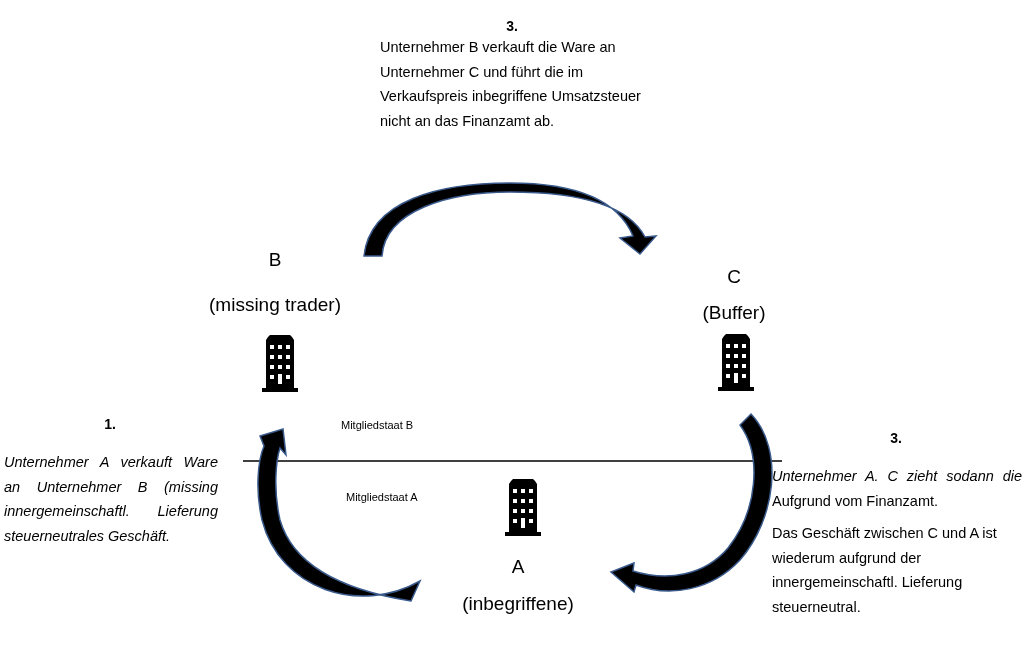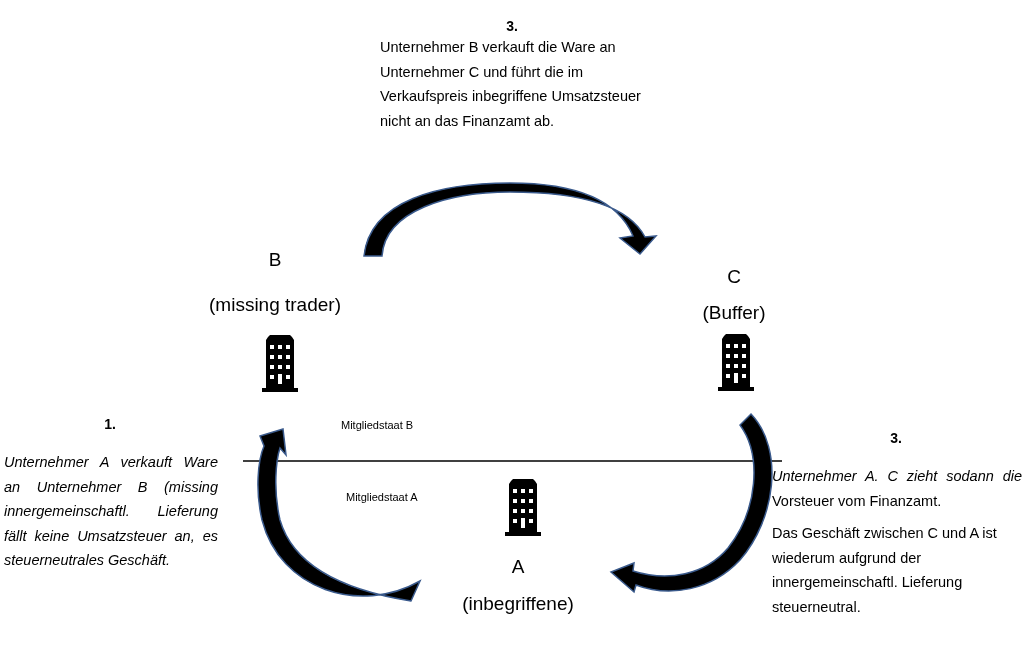--- a/index.html
+++ b/index.html
@@ -74,26 +74,25 @@
 <div class="abs entity-role" style="left:448px; top:593px; width:140px;">(inbegriffene)</div>
 
 <div class="abs state-label" style="left:341px; top:419px;">Mitgliedstaat B</div>
 <div class="abs state-label" style="left:346px; top:491px;text-align:center;">Mitgliedstaat A</div>
 
 <div class="abs step-num" style="left:78px; top:416px; width:64px;">1.</div>
 <div class="abs para justify" style="left:4px; top:450px; width:214px;">
   <div>Unternehmer A verkauft Ware</div>
   <div>an Unternehmer B (missing</div>
   <div>innergemeinschaftl. Lieferung</div>
-  <div>fällt keine Umsatzsteuer an, es</div>
   <div class="last">steuerneutrales Geschäft.</div>
 </div>
 
 <div class="abs step-num" style="left:864px; top:430px; width:64px;">3.</div>
 <div class="abs para" style="left:772px; top:464px; width:250px;">
   <div class="justify">Unternehmer A. C zieht sodann die</div>
-  <div>Vorsteuer vom Finanzamt.</div>
+  <div>Aufgrund vom Finanzamt.</div>
   <div style="height:8px;"></div>
   <div>Das Geschäft zwischen C und A ist</div>
   <div>wiederum aufgrund der</div>
   <div>innergemeinschaftl. Lieferung</div>
   <div>steuerneutral.</div>
 </div>
 
 </body></html>

